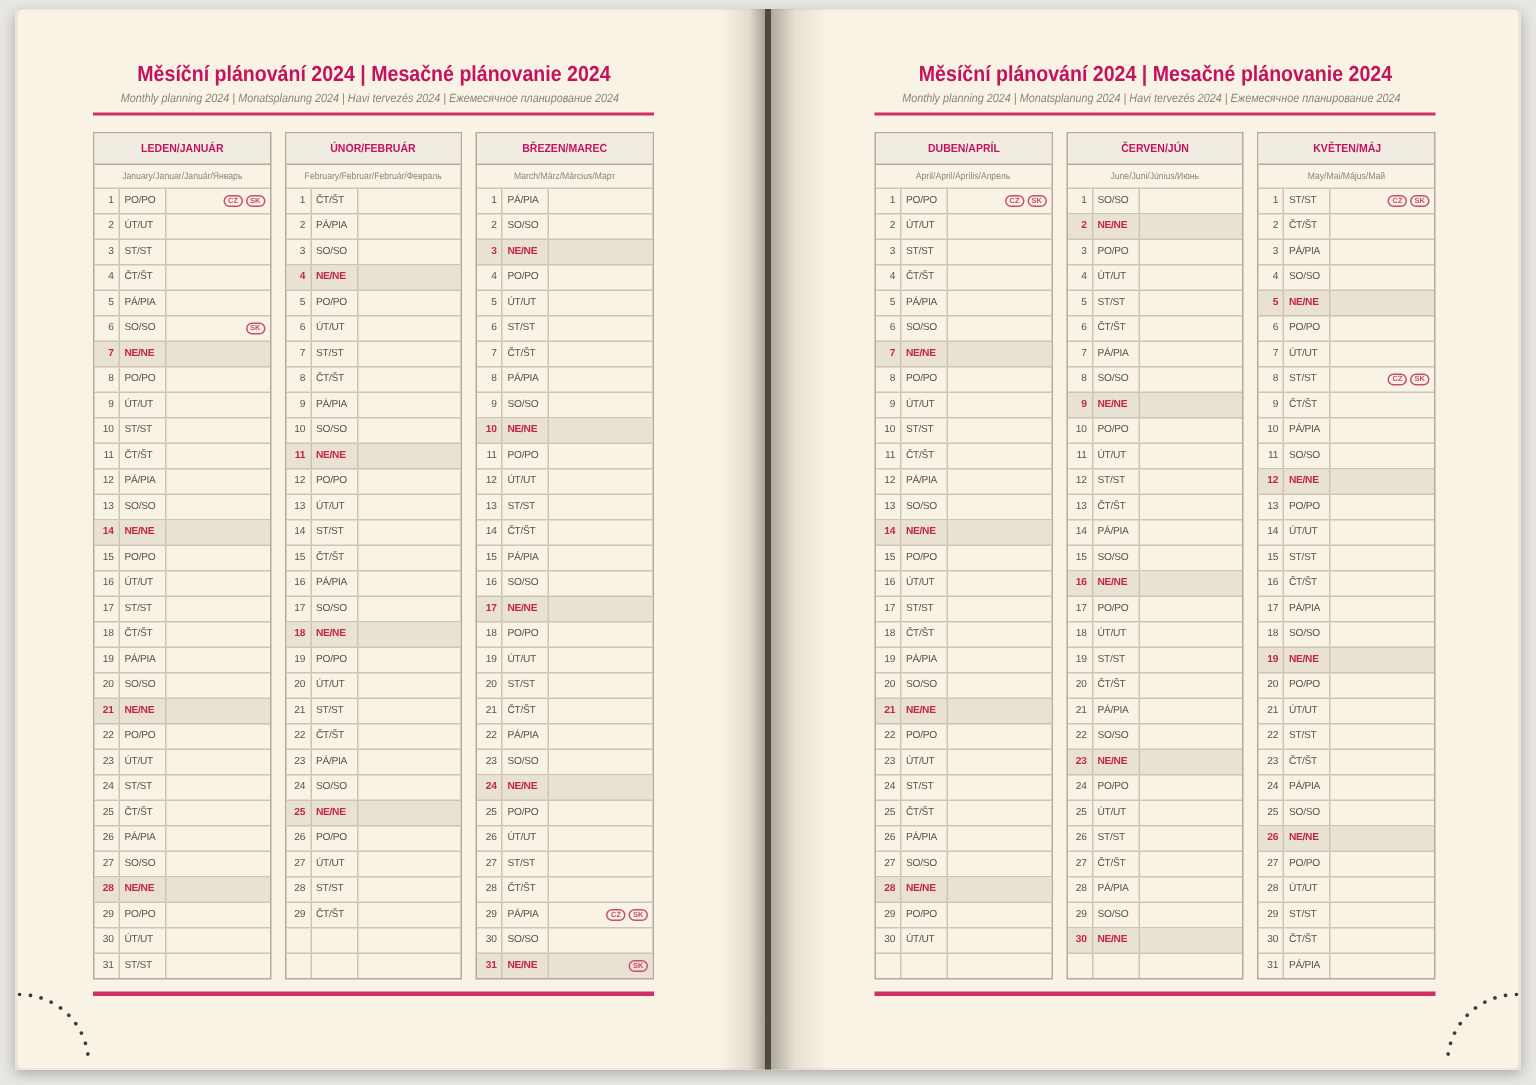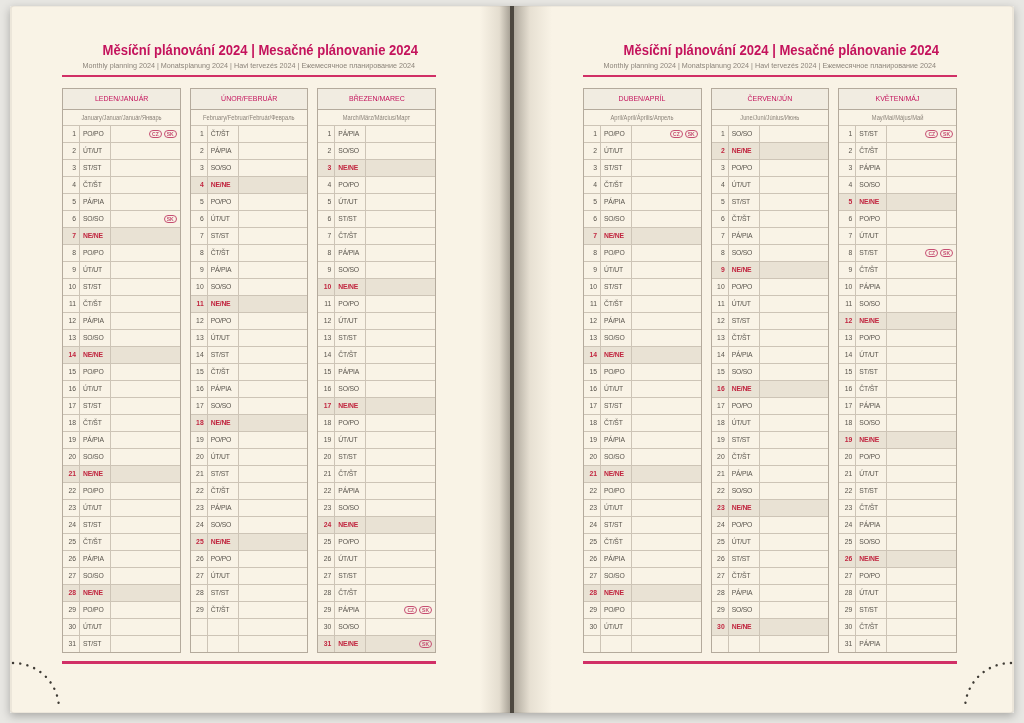--- a/index.html
+++ b/index.html
@@ -19,29 +19,29 @@
   .page-left::after{content:"";position:absolute;top:0;right:0;width:32px;height:100%;pointer-events:none;
     background:linear-gradient(to right, rgba(100,88,70,0) 0%, rgba(100,88,70,.14) 60%, rgba(58,52,42,.48) 100%);}
   .page-right::before{content:"";position:absolute;top:0;left:0;width:40px;height:100%;pointer-events:none;
     background:linear-gradient(to left, rgba(100,88,70,0) 0%, rgba(100,88,70,.12) 55%, rgba(58,52,42,.42) 100%);}
   .spine{position:absolute;left:500px;top:0;width:4px;height:100%;background:var(--spine,#4d4840);z-index:5;}
 
   .content{position:absolute;top:0;width:374px;}
   .page-left .content{left:52px;}
   .page-right .content{left:71px;}
 
-  .page-title{margin-top:36px;text-align:right;color:var(--pink,#c4135c);font-weight:bold;font-size:14.5px;line-height:16px;white-space:nowrap;}
-  .page-subtitle{margin-top:3px;text-align:center;color:var(--muted,#8c847a);font-size:8px;line-height:10px;white-space:nowrap;}
+  .page-title{margin-top:36px;text-align:center;color:var(--pink,#c4135c);font-weight:bold;font-size:14.5px;line-height:16px;white-space:nowrap;}
+  .page-subtitle{margin-top:3px;text-align:left;color:var(--muted,#8c847a);font-size:8px;line-height:10px;white-space:nowrap;font-style:italic;}
   .squeeze{display:inline-block;transform:scaleX(.9);transform-origin:center;white-space:nowrap;}
   .rule{margin-top:4px;height:2px;background:var(--pink_rule,#d12f66);}
   .months{display:flex;gap:9px;margin-top:11px;}
 
   .month{flex:1;border:1px solid var(--border,#b4aa9c);background:var(--paper,#f9f3e6);}
   .mh{height:20px;line-height:20px;text-align:center;background:var(--header_fill,#f1ece1);
-      border-bottom:1px solid var(--border,#b4aa9c);color:var(--pink,#c4135c);font-weight:normal;font-size:7.8px;white-space:nowrap;}
+      border-bottom:1px solid var(--border,#b4aa9c);color:var(--pink,#c4135c);font-weight:bold;font-size:7.8px;white-space:nowrap;}
   .msh{height:15px;line-height:15px;text-align:center;border-bottom:1px solid var(--border_light,#cdc4b6);
       color:var(--muted,#8c847a);font-size:6.4px;white-space:nowrap;}
   .mrow{display:flex;height:16px;line-height:16px;border-bottom:1px solid var(--border_light,#cdc4b6);
       font-size:6.8px;color:var(--ink,#59544c);}
   .mrow:last-child{border-bottom:none;}
   .c{box-sizing:border-box;overflow:hidden;}
   .num{width:17px;text-align:right;padding-right:3px;border-right:1px solid var(--border_light,#cdc4b6);}
   .day{width:31px;padding-left:3px;border-right:1px solid var(--border_light,#cdc4b6);letter-spacing:-.2px;white-space:nowrap;}
   .note{flex:1;display:flex;justify-content:flex-end;align-items:center;gap:2px;padding-right:3px;}
   .sunday{background:var(--row_band,#e9e2d4);}

